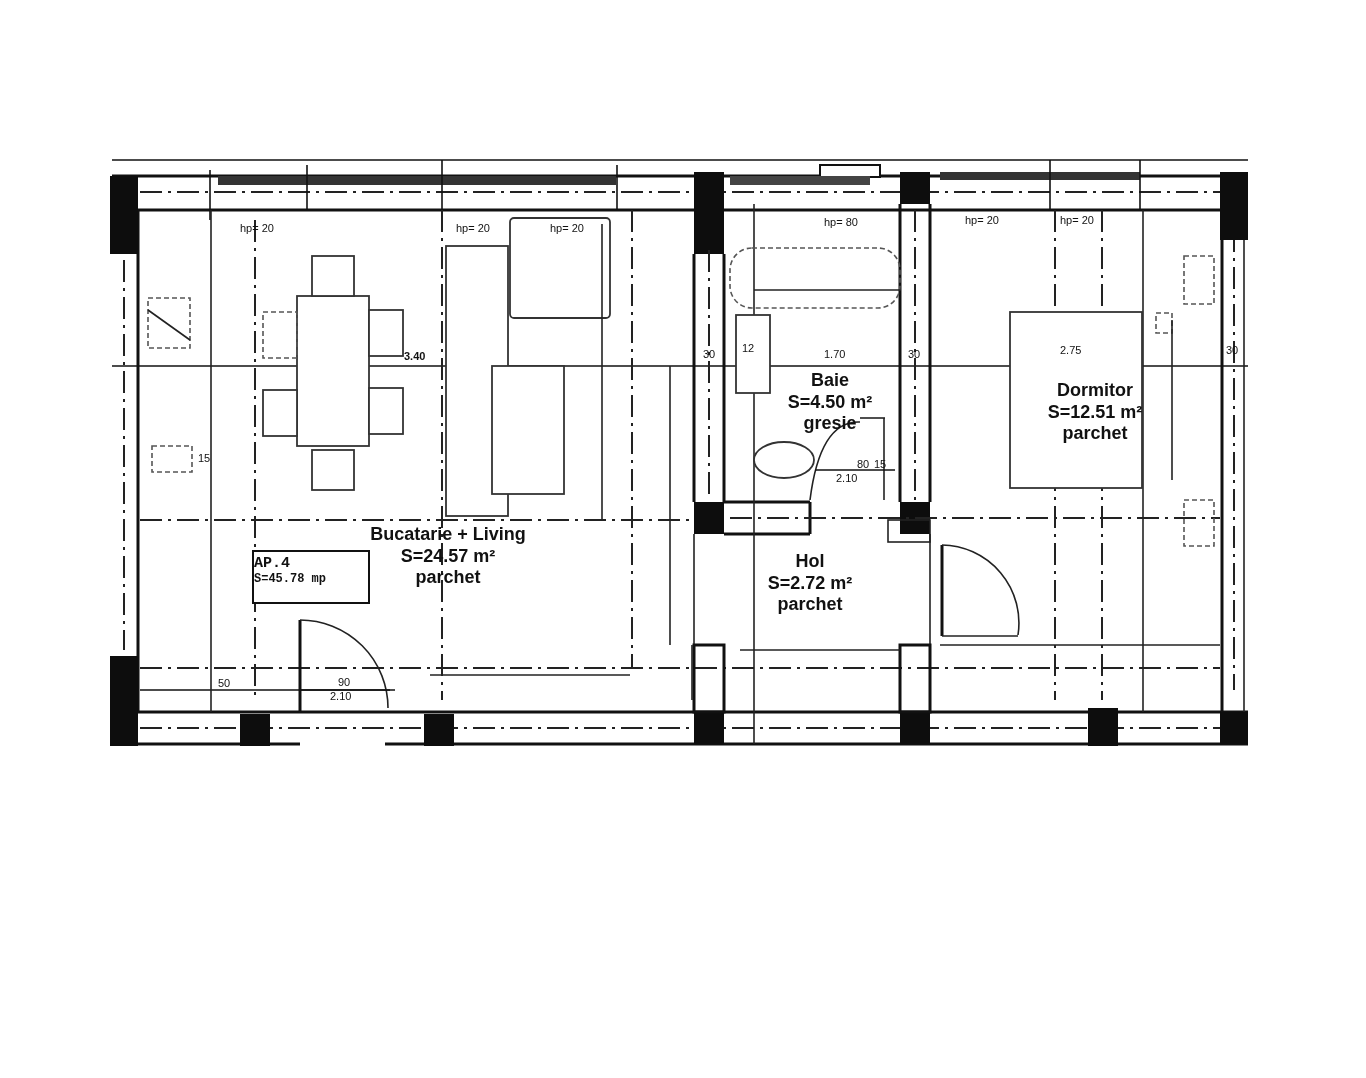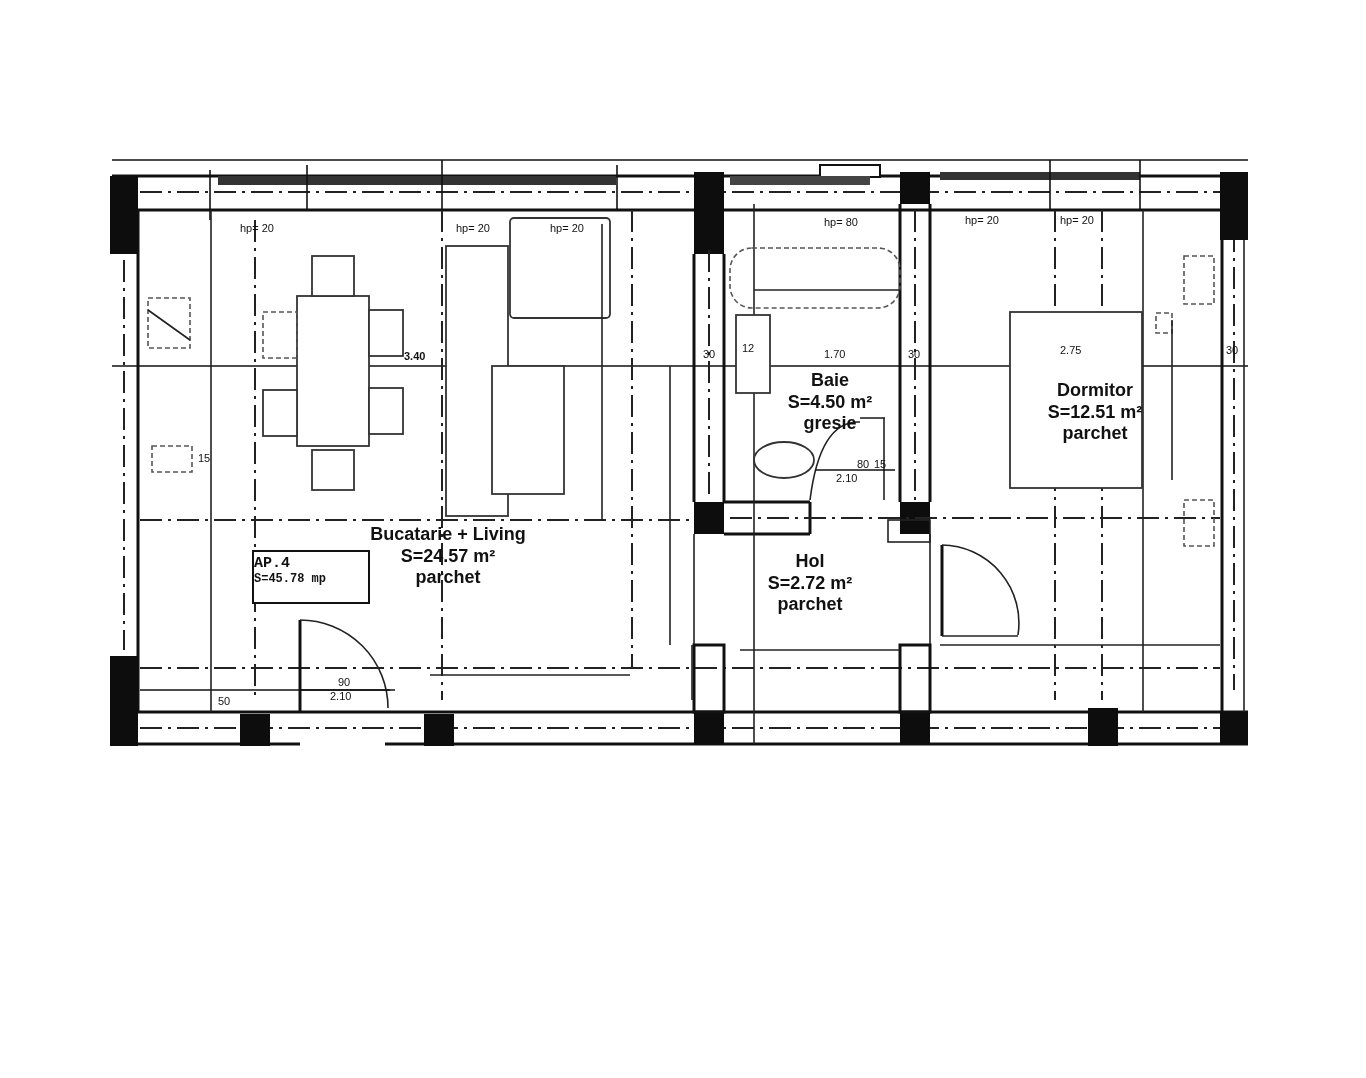--- a/index.html
+++ b/index.html
@@ -196,18 +196,18 @@
 <span class="small" style="left:1060px;top:214px;">hp= 20</span>
 
 <span class="small" style="left:404px;top:350px;font-weight:bold;">3.40</span>
 <span class="small" style="left:824px;top:348px;">1.70</span>
 <span class="small" style="left:1060px;top:344px;">2.75</span>
 <span class="small" style="left:842px;top:458px;padding-left:15px;">80</span>
 <span class="small" style="left:874px;top:458px;">15</span>
 <span class="small" style="left:836px;top:472px;">2.10</span>
 <span class="small" style="left:338px;top:676px;text-align:right;">90</span>
 <span class="small" style="left:330px;top:690px;">2.10</span>
-<span class="small" style="left:218px;top:695px;">50</span>
+<span class="small" style="left:218px;top:677px;">50</span>
 <span class="small" style="left:703px;top:348px;">30</span>
 <span class="small" style="left:908px;top:348px;">30</span>
 <span class="small" style="left:1226px;top:344px;">30</span>
 <span class="small" style="left:742px;top:342px;">12</span>
 <span class="small" style="left:198px;top:452px;">15</span>
 
 </body></html>

